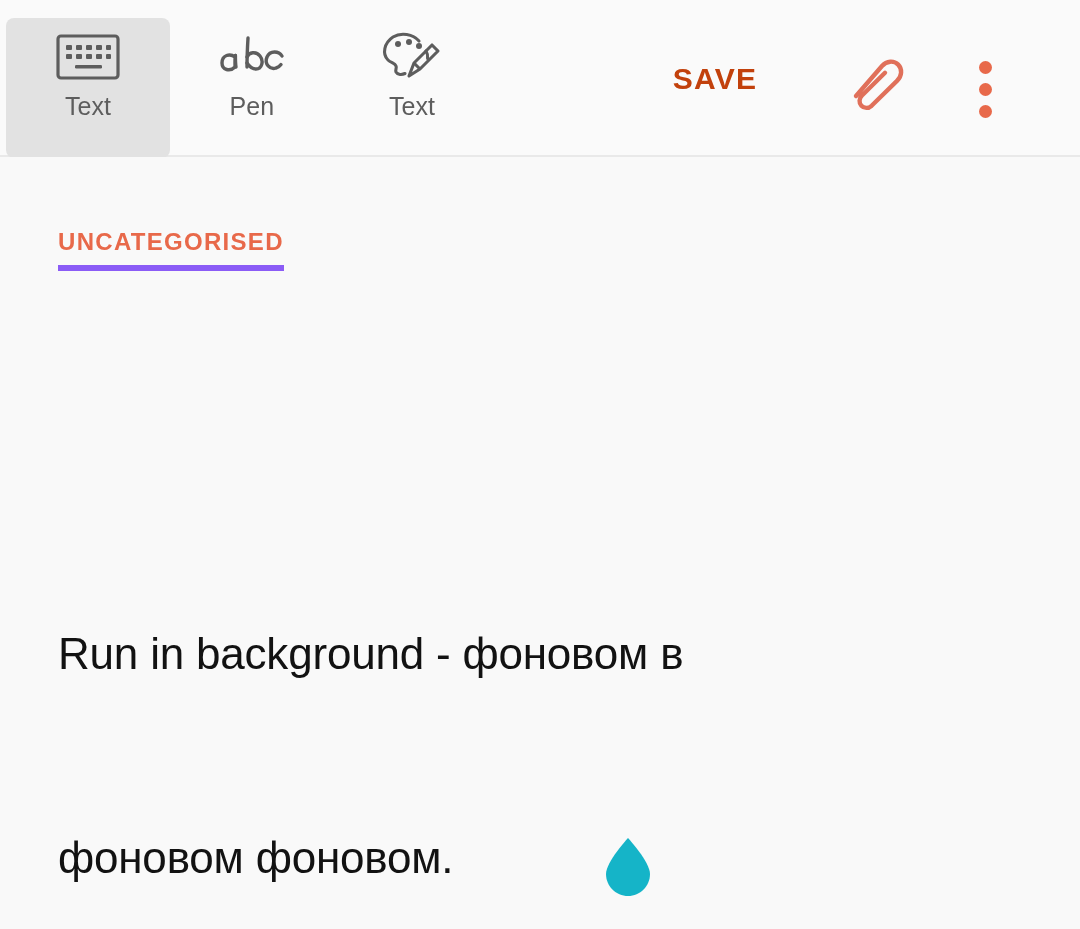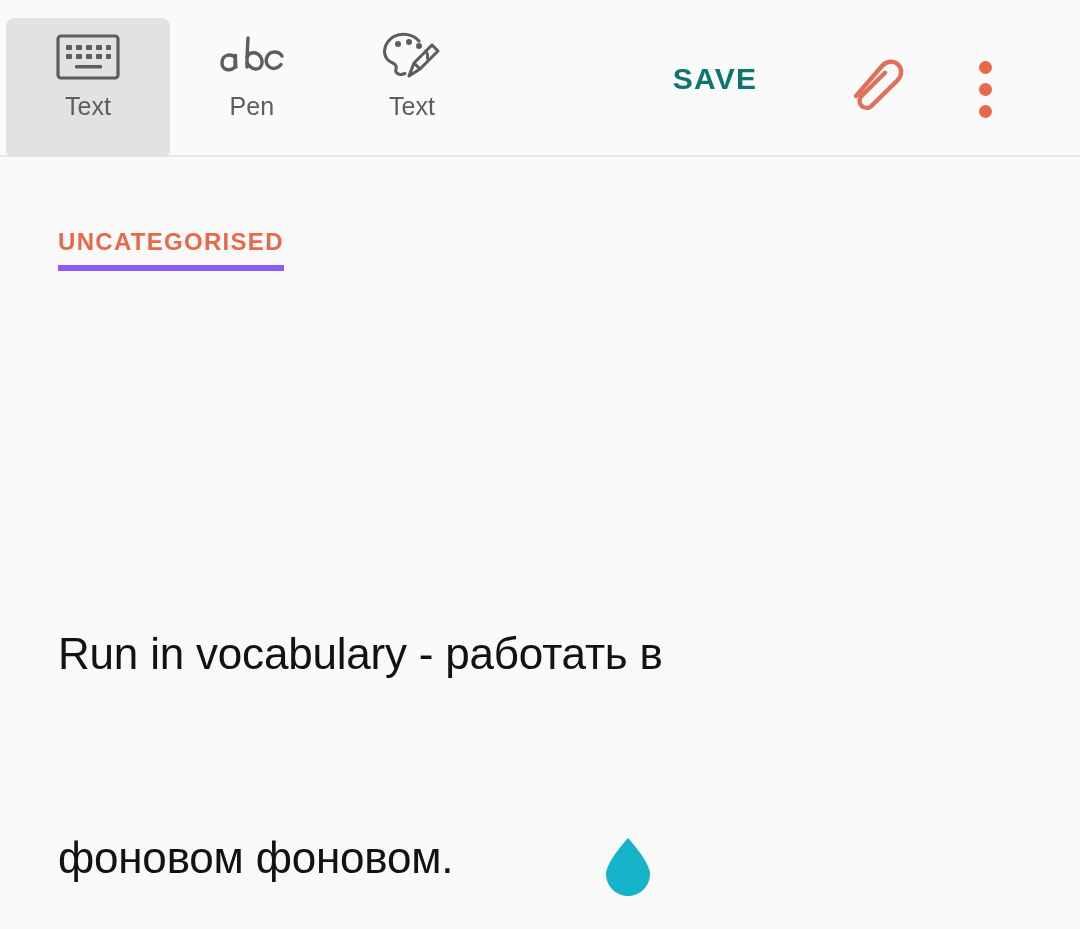--- a/index.html
+++ b/index.html
@@ -51,21 +51,21 @@
   
   #save-button {
     position:absolute;
     left:640px; top:55px;
     width:150px; height:48px;
     display:flex; align-items:center; justify-content:center;
     background:transparent; border:none;
     font-family:"Liberation Sans", sans-serif;
     font-size:30px; font-weight:bold;
     letter-spacing:1.2px;
-    color:#0f766e;
+    color:#c2410c;
     cursor:pointer;
   }
 
   #attach-button {
     position:absolute;
     left:836px; top:48px;
     width:82px; height:82px;
     display:flex; align-items:center; justify-content:center;
     cursor:pointer;
   }
@@ -219,21 +219,21 @@
     <span class="dot"></span>
   </div>
 </div>
 
 <div id="note-area">
 
   <span id="category-chip">UNCATEGORISED</span>
 
 
   <div id="note-body">
-    <span class="line">Run in vocabulary - работать в</span>
+    <span class="line">Run in background - фоновом в</span>
     <span class="line">фоновом фоновом.</span>
     
     
     
   </div>
 
   <div id="selection-handle">
     <svg width="56" height="62" viewBox="0 0 56 62">
       <path d="M28 2 C28 2 50 26 50 38 C50 50.2 40.2 60 28 60 C15.8 60 6 50.2 6 38 C6 26 28 2 28 2 Z" fill="#15b4c8"></path>
     </svg>

